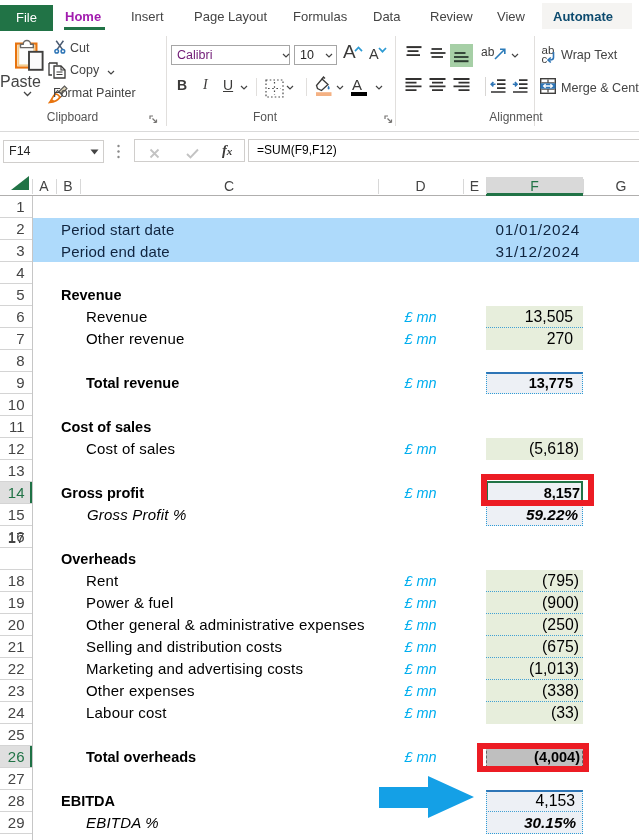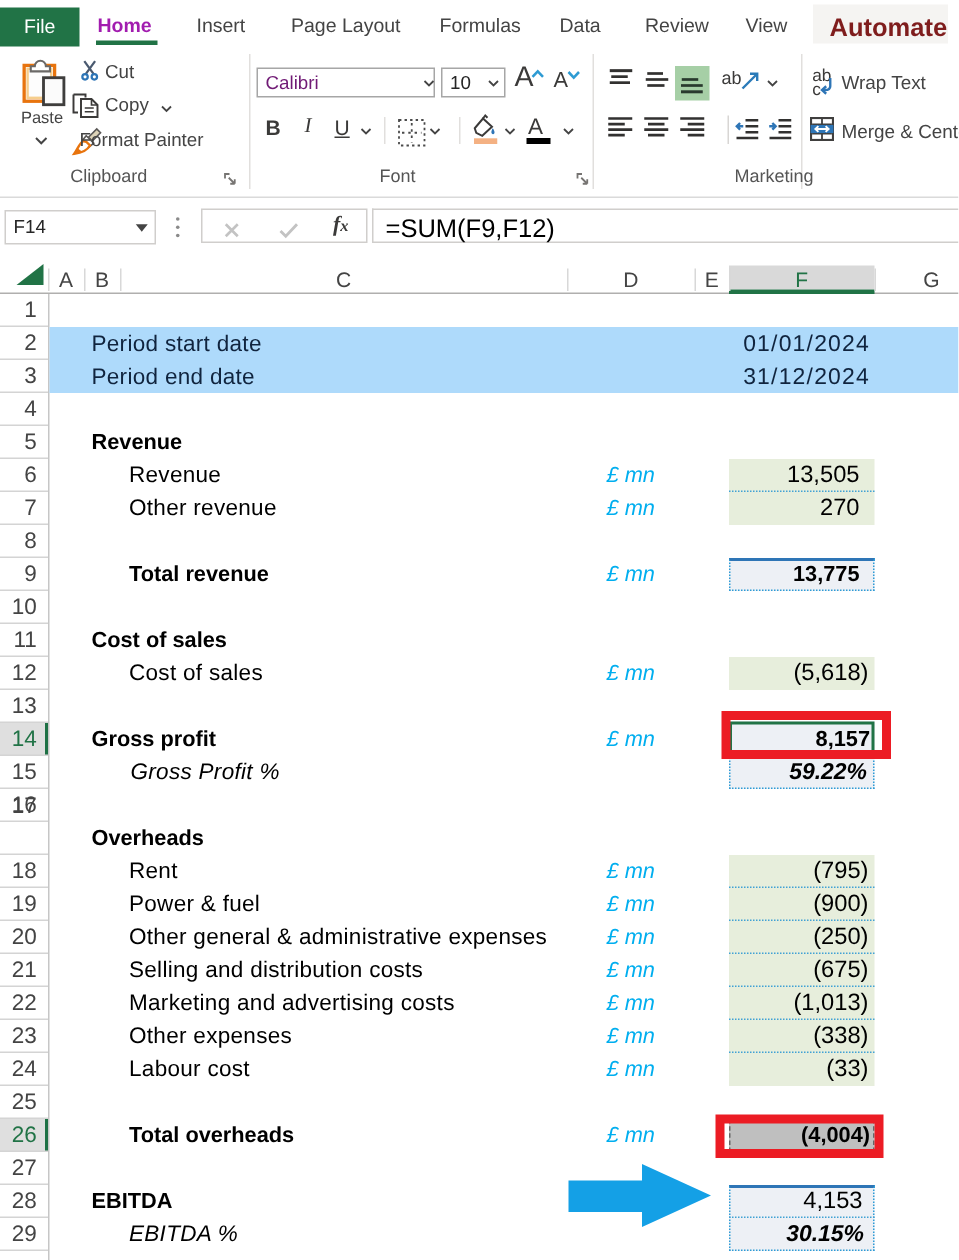--- a/index.html
+++ b/index.html
@@ -27,35 +27,35 @@
 <div class="tx" style="left:0;top:5px;width:53px;height:26px;line-height:26px;color:#fff;font-size:13px;text-align:center">File</div>
 <div class="tx" style="left:542px;top:3px;width:90px;height:26px;background:#f5f4f2"></div>
 <div class="tx" style="left:65px;top:9px;font-size:13px;font-weight:bold;color:#a21caf">Home</div>
 <div class="a" style="left:64px;top:27px;width:41px;height:3px;background:#217346"></div>
 <div class="tx" style="left:131px;top:9px;font-size:13px">Insert</div>
 <div class="tx" style="left:194px;top:9px;font-size:13px">Page Layout</div>
 <div class="tx" style="left:293px;top:9px;font-size:13px">Formulas</div>
 <div class="tx" style="left:373px;top:9px;font-size:13px">Data</div>
 <div class="tx" style="left:430px;top:9px;font-size:13px">Review</div>
 <div class="tx" style="left:497px;top:9px;font-size:13px">View</div>
-<div class="tx" style="left:553px;top:9px;font-size:17px;font-weight:bold;color:#7f1d1d">Automate</div>
+<div class="tx" style="left:553px;top:9px;font-size:13px;font-weight:bold;color:#0c4a6e">Automate</div>
 
 <div class="a" style="left:0;top:131px;width:639px;height:1px;background:#dadada"></div>
 
 <div class="a" style="left:166px;top:36px;width:1px;height:90px;background:#e1dfdd"></div>
 <div class="a" style="left:395px;top:36px;width:1px;height:90px;background:#e1dfdd"></div>
 <div class="a" style="left:534px;top:36px;width:1px;height:90px;background:#e1dfdd"></div>
 
 <svg class="a" style="left:15px;top:40px" width="28" height="31" viewBox="0 0 28 31">
   <rect x="1.1" y="3.6" width="20.3" height="23.9" fill="#fdfdfd" stroke="#e8740e" stroke-width="2.2"></rect>
   <rect x="3.4" y="5.9" width="15.7" height="19.3" fill="none" stroke="#f6ce8d" stroke-width="1.6"></rect>
   <path d="M5.5 7.6 V4.2 H8.2 A3.7 3.7 0 0 1 15.6 4.2 H18.3 V7.6 Z" fill="#fff" stroke="#6b6967" stroke-width="1.4"></path>
   <rect x="14" y="11.8" width="13.6" height="18" fill="#fbfbfb" stroke="#3f3e3d" stroke-width="1.9"></rect>
 </svg>
-<div class="tx" style="left:0;top:73px;width:56px;font-size:11px;text-align:center">Paste</div>
+<div class="tx" style="left:0;top:73px;width:56px;font-size:16px;">Paste</div>
 <svg class="a" style="left:23px;top:91px" width="9" height="6" viewBox="0 0 9 6">
     <path d="M1 1 L4.5 4.5 L8 1" fill="none" stroke="#444" stroke-width="1.3"></path>
   </svg>
 
 <svg class="a" style="left:54px;top:40px" width="12" height="14" viewBox="0 0 12 14">
   <path d="M2.2 0.8 L8.6 9.6 M9.4 0.8 L3 9.6" stroke="#4a5a70" stroke-width="1.5" fill="none"></path>
   <circle cx="2.7" cy="11.2" r="1.8" fill="none" stroke="#2e75b6" stroke-width="1.5"></circle>
   <circle cx="8.9" cy="11.2" r="1.8" fill="none" stroke="#2e75b6" stroke-width="1.5"></circle>
 </svg>
 <div class="tx" style="left:70px;top:41px;font-size:12.5px">Cut</div>
@@ -199,42 +199,42 @@
 <div class="tx" style="left:561px;top:48px;font-size:12.6px">Wrap Text</div>
 
 <svg class="a" style="left:540px;top:78px" width="16" height="16" viewBox="0 0 16 16">
   <rect x="0.7" y="0.7" width="14.6" height="14.6" fill="#fff" stroke="#403f3e" stroke-width="1.4"></rect>
   <path d="M8 1.4 v3.4 M8 11.2 v3.4" stroke="#403f3e" stroke-width="1.2"></path>
   <path d="M1.4 4.8 h13.2 M1.4 11.2 h13.2" stroke="#403f3e" stroke-width="1"></path>
   <rect x="0.4" y="5.3" width="15.2" height="5.4" fill="#2e75b6"></rect>
   <path d="M3.6 8 h8.8 M5.6 6.1 L3.6 8 L5.6 9.9 M10.4 6.1 L12.4 8 L10.4 9.9" stroke="#fff" stroke-width="1.3" fill="none"></path>
 </svg>
 <div class="tx" style="left:561px;top:81px;font-size:12.6px">Merge &amp; Cente</div>
-<div class="tx" style="left:480px;top:110px;width:72px;font-size:12px;color:#555;text-align:center">Marketing</div>
+<div class="tx" style="left:480px;top:110px;width:72px;font-size:12px;color:#555;text-align:center">Alignment</div>
 
 <div class="a" style="left:3px;top:140px;width:101px;height:23px;border:1px solid #d0cecc;box-sizing:border-box;background:#fff"></div>
 <div class="tx" style="left:9px;top:144px;font-size:12.5px;color:#262626">F14</div>
 <svg class="a" style="left:90px;top:149px" width="9" height="6" viewBox="0 0 9 6">
     <path d="M0.5 0.5 L8.5 0.5 L4.5 5.5 Z" fill="#444"></path>
   </svg>
 <svg class="a" style="left:116px;top:144px" width="5" height="15" viewBox="0 0 5 15">
   <circle cx="2.5" cy="2" r="1.2" fill="#8a8a8a"></circle>
     <circle cx="2.5" cy="7.5" r="1.2" fill="#8a8a8a"></circle>
     <circle cx="2.5" cy="13" r="1.2" fill="#8a8a8a"></circle>
 </svg>
 <div class="a" style="left:134px;top:139px;width:111px;height:23px;border:1px solid #d0cecc;box-sizing:border-box;background:#fff"></div>
 <svg class="a" style="left:149px;top:148px" width="11" height="11" viewBox="0 0 11 11">
     <path d="M1.5 1.5 L9.5 9.5 M9.5 1.5 L1.5 9.5" stroke="#c3c3c3" stroke-width="1.8" fill="none"></path>
   </svg>
 <svg class="a" style="left:186px;top:148px" width="13" height="11" viewBox="0 0 13 11">
     <path d="M1 6 L4.5 9.5 L12 1.5" stroke="#c3c3c3" stroke-width="1.9" fill="none"></path>
   </svg>
 <div class="tx" style="left:222px;top:142px;font-size:14.5px;font-style:italic;font-weight:bold;font-family:'Liberation Serif',serif;color:#3b3a39">f<span style="font-size:11px">x</span></div>
 <div class="a" style="left:248px;top:139px;width:391px;height:23px;border:1px solid #d0cecc;border-right:none;box-sizing:border-box;background:#fff"></div>
-<div class="tx" style="left:257px;top:143px;font-size:17px;color:#000">=SUM(F9,F12)</div>
+<div class="tx" style="left:257px;top:143px;font-size:12px;color:#000">=SUM(F9,F12)</div>
 
 <div class="a" style="left:0;top:177px;width:639px;height:19px;background:#fff;border-bottom:1px solid #b0afae;box-sizing:border-box"></div>
 <div class="a" style="left:486px;top:177px;width:97px;height:16px;background:#d9d9d9"></div>
 <div class="a" style="left:486px;top:193px;width:97px;height:3px;background:#217346"></div>
 <svg class="a" style="left:11px;top:176px" width="18" height="14" viewBox="0 0 18 14">
     <path d="M18 0 L18 14 L0 14 Z" fill="#217346"></path>
   </svg>
 <div class="tx" style="left:32px;top:178px;width:24px;font-size:14px;text-align:center">A</div>
 <div class="tx" style="left:56px;top:178px;width:24px;font-size:14px;text-align:center">B</div>
 <div class="tx" style="left:80px;top:178px;width:298px;font-size:14px;text-align:center">C</div>

